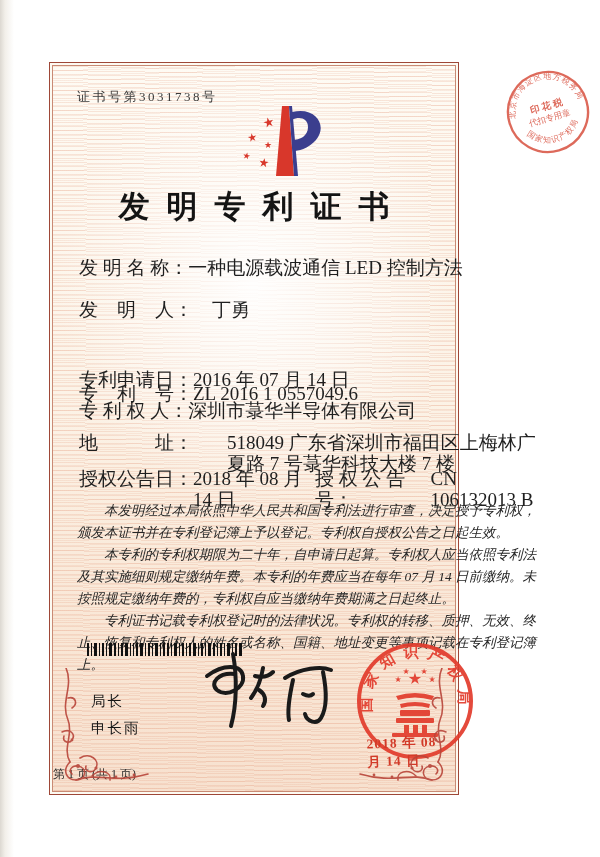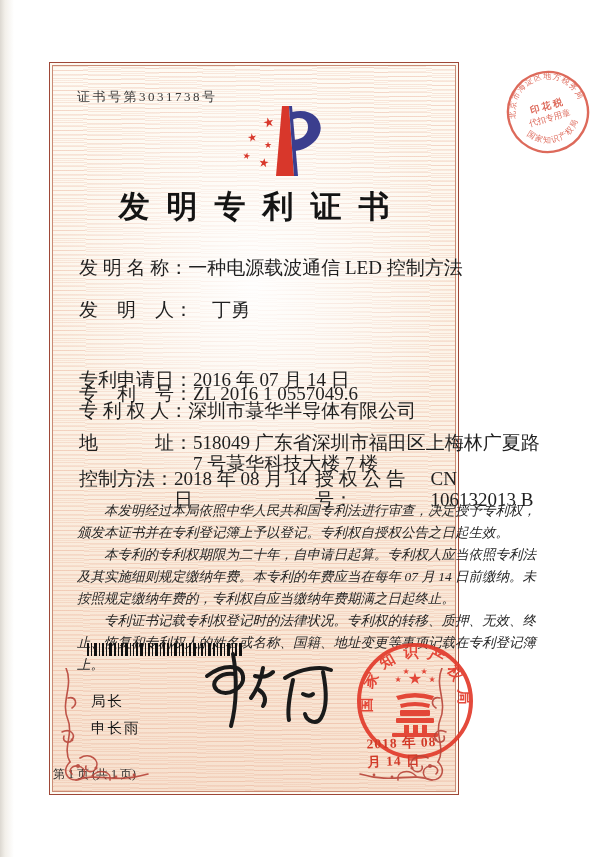--- a/index.html
+++ b/index.html
@@ -45,21 +45,21 @@
   
   .field-row { left:26px; width:462px; display:flex; align-items:flex-start;
                font-size:19px; line-height:21px; color:#1f1f1f; }
   .field-label { flex:0 0 88px; white-space:nowrap; }
   .field-value { flex:1; }
   .row-name     { top:191px; }
   .row-inventor { top:233px;gap:19px; }
   .row-patno    { top:287px;margin-top:30px; }
   .row-filing   { top:303px; }
   .row-patentee { top:334px; }
-  .row-address  { top:366px; }
+  .row-address  { top:366px;gap:34px; }
   .row-grant    { top:402px; }
   .grant-pair   { display:flex; }
   .grant-pair:first-child { flex:0 0 236px; }
 
   
   .body-text {
     left:24px; top:434px; width:460px;
     font-size:13.5px; line-height:22px; color:#262626;
     font-style:italic;
   }
@@ -125,21 +125,21 @@
     <div class="abs field-row row-patentee">
       <span class="field-label">专 利 权 人：</span>
       <span class="field-value">深圳市菉华半导体有限公司</span>
     </div>
     <div class="abs field-row row-address">
       <span class="field-label">地　　　址：</span>
       <span class="field-value" style="max-width:368px">518049 广东省深圳市福田区上梅林广夏路 7 号菉华科技大楼 7 楼</span>
     </div>
     <div class="abs field-row row-grant">
       <span class="grant-pair">
-        <span class="field-label">控制方法：</span>
+        <span class="field-label">授权公告日：</span>
         <span>2018 年 08 月 14 日</span>
       </span>
       <span class="grant-pair">
         <span>授 权 公 告 号：</span>
         <span style="margin-left:6px">CN 106132013 B</span>
       </span>
     </div>
 
     <div class="abs body-text">
       <p>本发明经过本局依照中华人民共和国专利法进行审查，决定授予专利权，颁发本证书并在专利登记簿上予以登记。专利权自授权公告之日起生效。</p>

